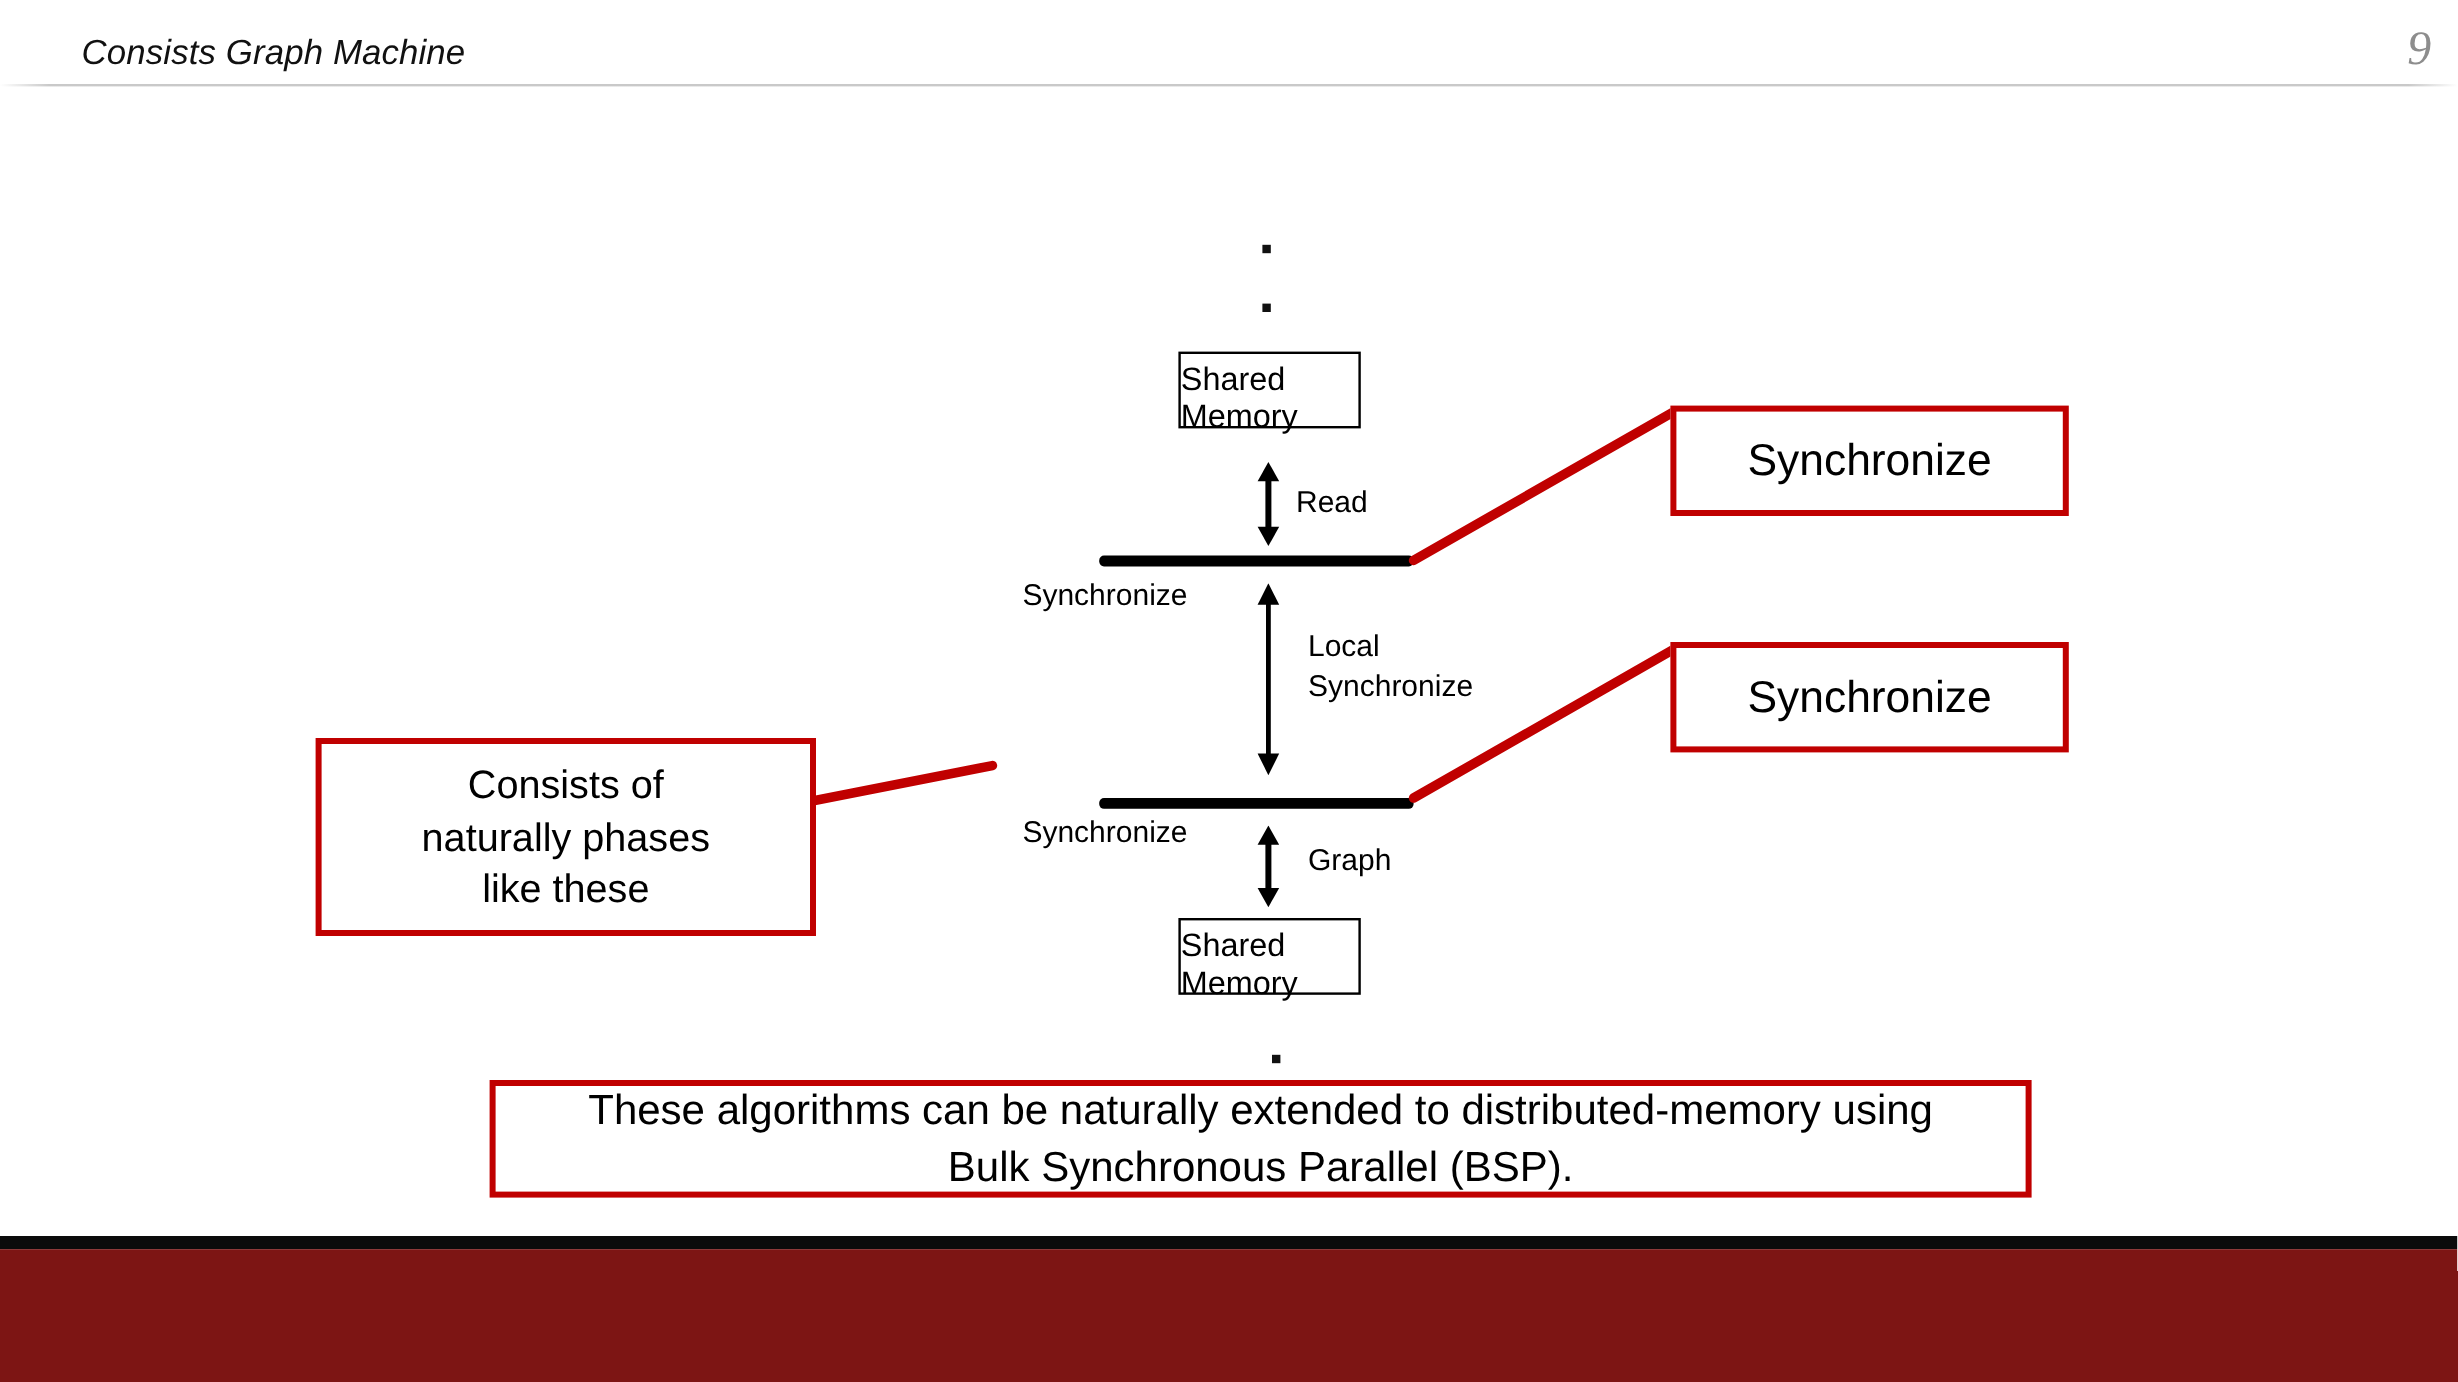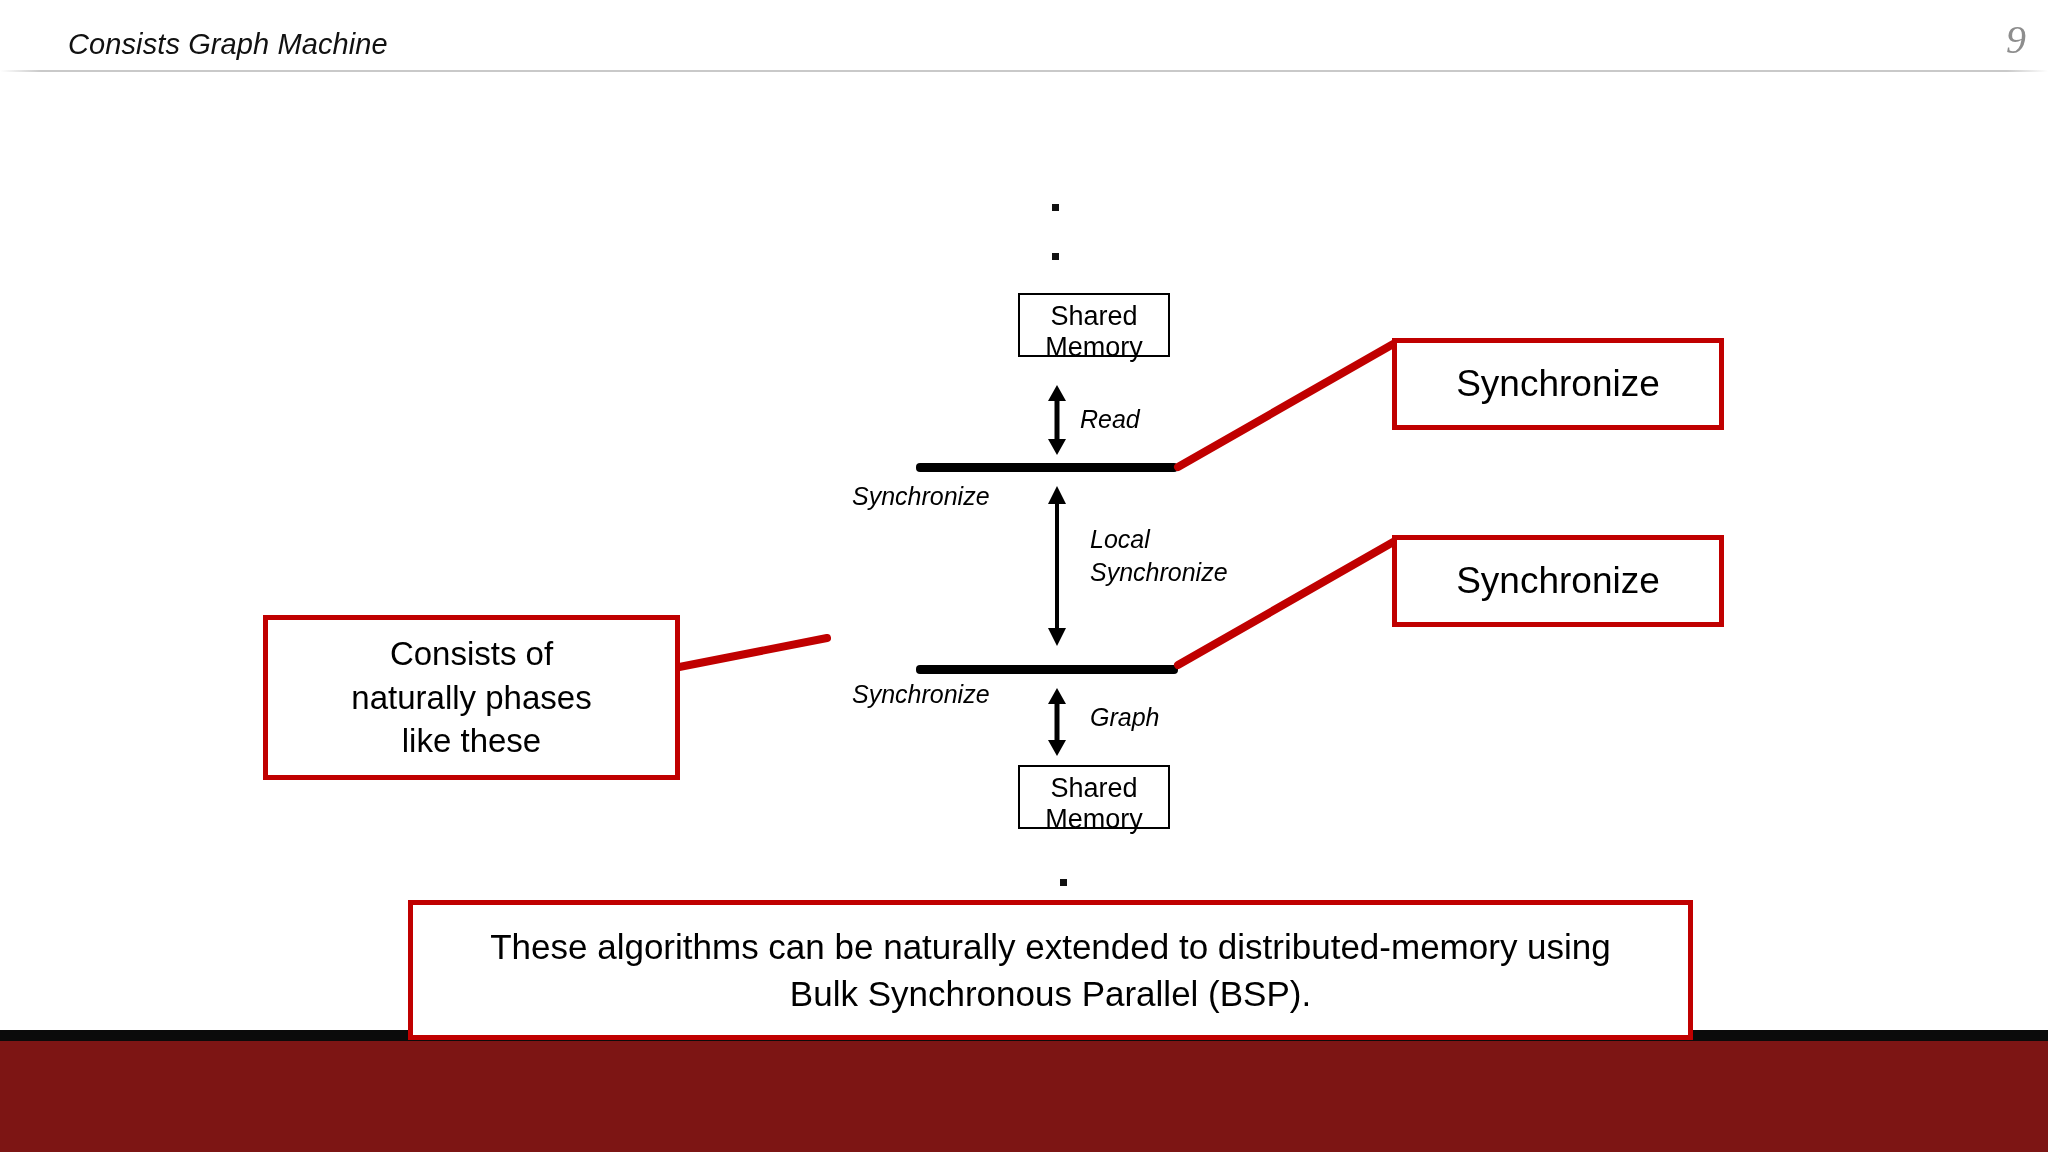--- a/index.html
+++ b/index.html
@@ -64,26 +64,25 @@
     white-space: nowrap;
     letter-spacing: -0.5px;
   }
 
   
   .mem-box {
     position: absolute;
     border: 2px solid #000000;
     background: #ffffff;
     box-sizing: border-box;
-    text-align: center;
+    text-align: left;
     font-size: 27px;
     line-height: 1.16;
     color: #000000;
     padding-top: 6px;
-    margin-left: 36px;
   }
   #mem-top    { left: 982px; top: 293px; width: 152px; height: 64px; }
   #mem-bottom { left: 982px; top: 765px; width: 152px; height: 64px; }
 
   .sync-bar {
     position: absolute;
     height: 9px;
     background: #000000;
     border-radius: 4px;
   }
@@ -96,21 +95,20 @@
     height: 7px;
     background: #111111;
   }
   #dot-1 { left: 1052px; top: 204px; }
   #dot-2 { left: 1052px; top: 253px; }
   #dot-3 { left: 1060px; top: 879px; }
 
   .arrow-label {
     position: absolute;
     font-size: 25px;
-    font-style: italic;
     color: #000000;
     white-space: nowrap;
   }
   #label-read  { left: 1080px; top: 405px; }
   #label-write { left: 1090px; top: 703px; }
   #label-local {
     left: 1090px;
     top: 523px;
     text-align: left;
     line-height: 1.3;
@@ -141,21 +139,21 @@
   }
   #callout-sync-bottom {
     left: 1392px; top: 535px; width: 332px; height: 92px;
     font-size: 37px;
   }
   #callout-phases {
     left: 263px; top: 615px; width: 417px; height: 165px;
     font-size: 33px; line-height: 1.32;
   }
   #callout-bsp {
-    left: 408px; top: 900px; width: 1285px; height: 140px;
+    left: 408px; top: 900px; width: 1285px; height: 98px;
     font-size: 35px; line-height: 1.35;
   }
 
   .connector { position: absolute; z-index: 2; }
 
   
   #footer-black {
     position: absolute;
     left: 0;
     top: 1030px;

